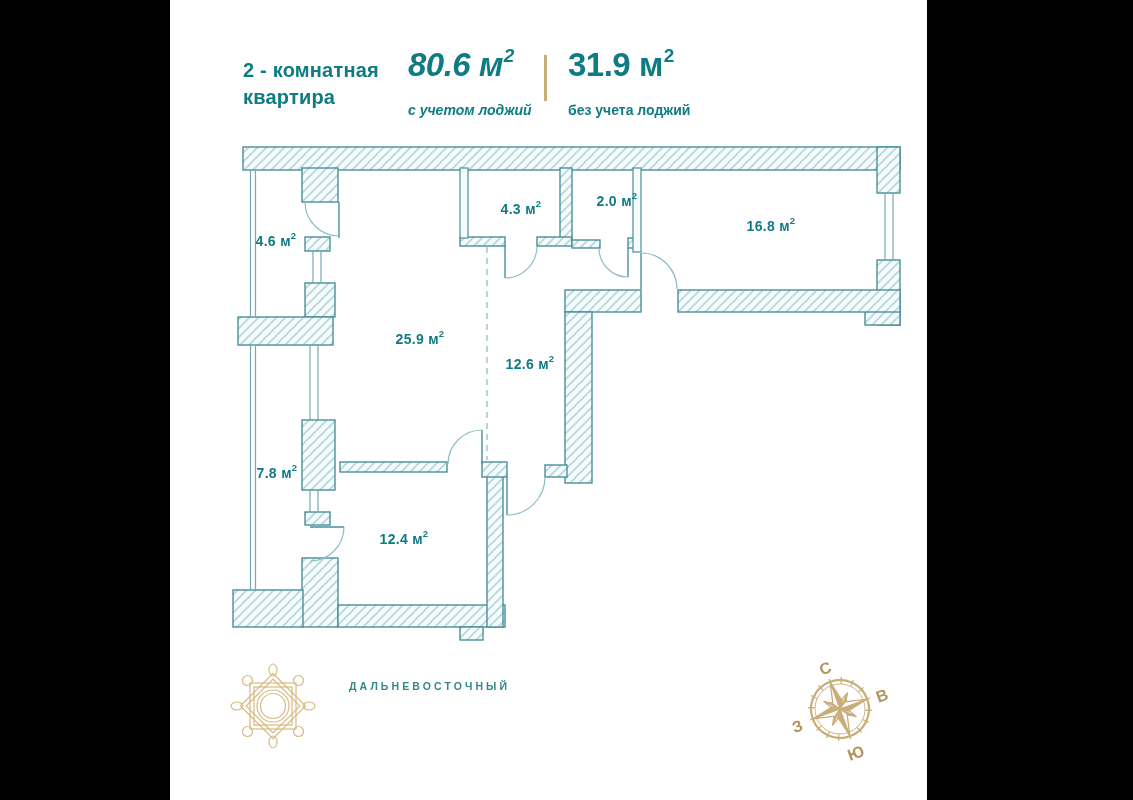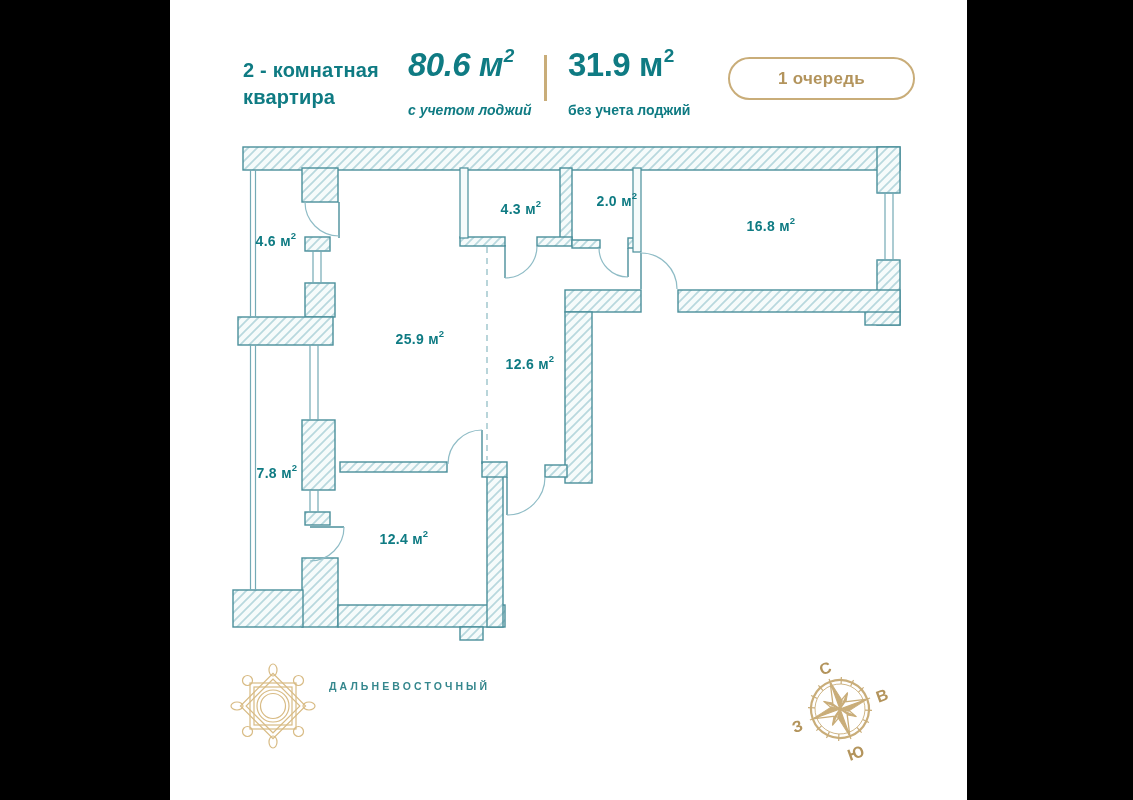--- a/index.html
+++ b/index.html
@@ -2,33 +2,33 @@
 <html style="--teal: #0f7b83; --wall-stroke: #4a8f9b; --hatch-line: #b8d8de; --thin-line: #74aab5; --gold-border: #c9ad79; --gold-text: #b3945c; --logo-gold: #d8bb84; --brand-teal: #2f8d92;"><head>
 <meta charset="utf-8">
 <style>
   :root{
     --teal:#0f7b83; --wall-stroke:#4a8f9b; --hatch-line:#b8d8de; --wall-fill:#f6fbfb;
     --thin-line:#74aab5; --gold-border:#c9ad79; --gold-text:#b3945c; --logo-gold:#d8bb84;
     --brand-teal:#2f8d92; --dashed:#8ab9c2; --arc:#8fbcc6;
   }
   *{margin:0;padding:0;box-sizing:border-box;}
   html,body{width:1133px;height:800px;background:#000;font-family:"Liberation Sans",sans-serif;}
-  #stage{position:relative;width:1133px;height:800px;overflow:hidden;background:#000;}
+  #stage{position:relative;width:927px;height:800px;overflow:hidden;background:#000;}
   .card{position:absolute;left:170px;top:0;width:797px;height:800px;background:#fff;}
   .abs{position:absolute;}
   .apt-title{left:243px;top:57px;width:170px;color:var(--teal);font-size:20px;font-weight:700;line-height:27px;letter-spacing:.2px;}
   .area-block{top:46px;color:var(--teal);}
   .area-num{font-size:33px;font-weight:700;letter-spacing:-.5px;white-space:nowrap;}
   .area-num sup{font-size:19px;font-weight:700;position:relative;top:-2px;left:1px;}
   .area-label{font-size:14px;font-weight:700;margin-top:18px;white-space:nowrap;}
   .v-divider{left:544px;top:55px;width:3px;height:46px;background:var(--gold-border);}
   .badge{left:728px;top:57px;width:187px;height:43px;border:2px solid var(--gold-border);
          border-radius:24px;display:flex;align-items:center;justify-content:center;
          color:var(--gold-text);font-size:17px;font-weight:700;letter-spacing:.3px;}
-  .brand{left:329px;top:680px;color:var(--brand-teal);}
+  .brand{left:349px;top:680px;color:var(--brand-teal);}
   .brand-top{font-size:10.5px;font-weight:700;letter-spacing:3.1px;color:#35878d;}
   .brand-name{font-size:27px;font-weight:400;letter-spacing:4.5px;margin-top:3px;}
   
   .wall{fill:url(#hatch);stroke:var(--wall-stroke);stroke-width:1.4;}
   .wall-thin{fill:var(--wall-fill);stroke:var(--wall-stroke);stroke-width:1.2;}
   .tline{stroke:var(--thin-line);stroke-width:1.2;fill:none;}
   .dashline{stroke:var(--dashed);stroke-width:1.2;fill:none;stroke-dasharray:6 5;}
   .leaf{stroke:var(--wall-stroke);stroke-width:1.4;fill:none;}
   .arc{stroke:var(--arc);stroke-width:1.2;fill:none;}
   .room-label{fill:var(--teal);font-family:"Liberation Sans",sans-serif;font-size:14px;font-weight:700;
@@ -54,21 +54,20 @@
     <div class="area-label">с учетом лоджий</div>
   </div>
 
   <div class="abs v-divider"></div>
 
   <div class="abs area-block" style="left:568px;">
     <div class="area-num"><span>31.9</span>&nbsp;<span>м</span><sup>2</sup></div>
     <div class="area-label">без учета лоджий</div>
   </div>
 
-  <div class="abs badge">1 очередь</div>
 
   <svg class="abs" style="left:230px;top:135px;" width="680" height="515" viewBox="230 135 680 515">
     <defs>
       <pattern id="hatch" width="9" height="9" patternUnits="userSpaceOnUse">
         <rect width="9" height="9" fill="var(--wall-fill)"></rect>
         <path d="M-2,11 L11,-2 M-6.5,6.5 L6.5,-6.5 M2.5,15.5 L15.5,2.5" stroke="var(--hatch-line)" stroke-width="1.7"></path>
       </pattern>
     </defs>
 
     <g>

